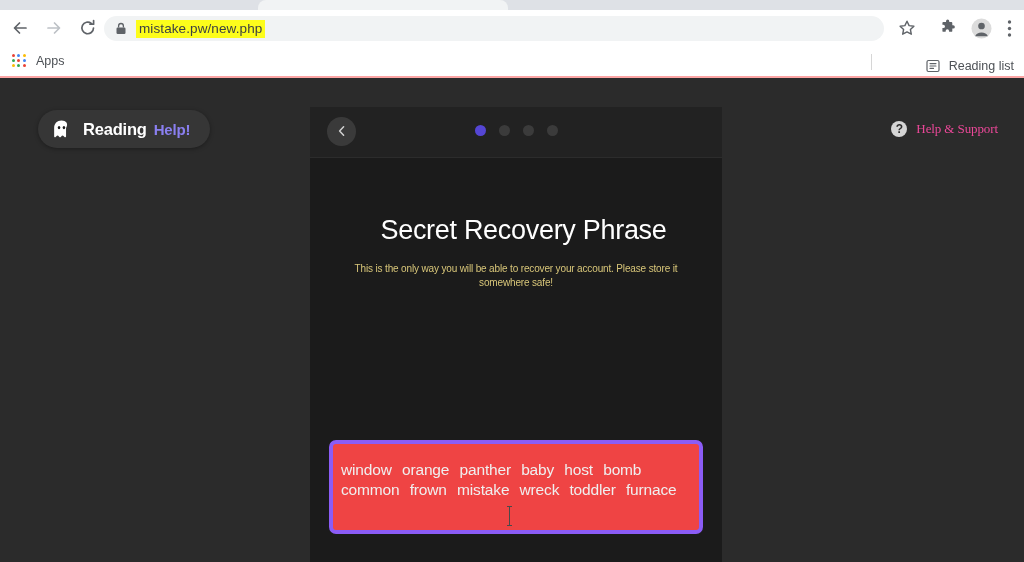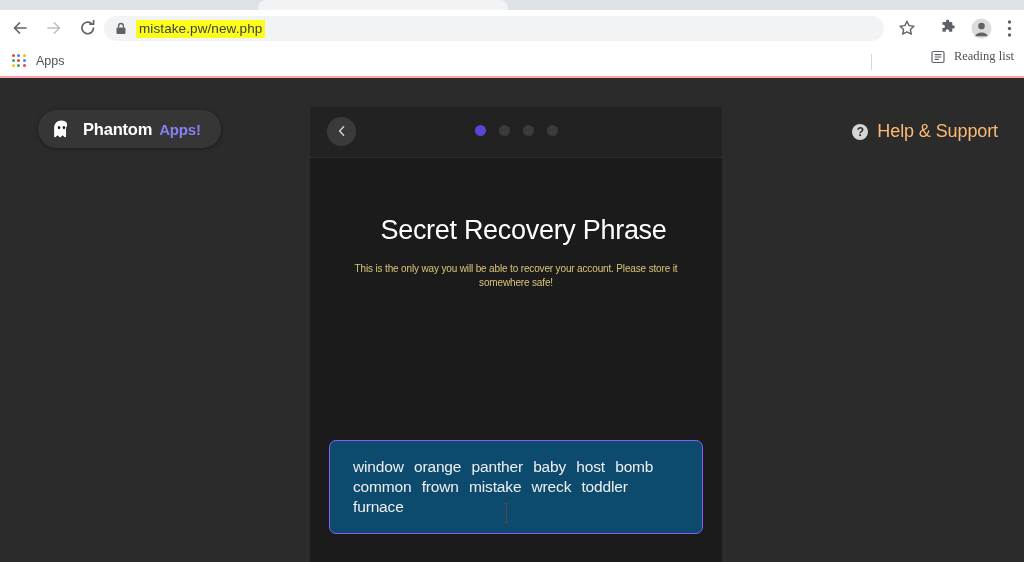--- a/index.html
+++ b/index.html
@@ -134,23 +134,22 @@
   .apps-grid i { display: block; width: 3px; height: 3px; border-radius: 50%; }
   .apps-label {
     font-size: 12.5px;
     color: #4d5156;
   }
   .reading-entry {
     position: absolute;
     right: 6px; top: 3px;
     height: 24px;
     display: flex;
-    align-items: flex-start;
+    align-items: flex-end;
     padding: 0 4px;
-    font-family: Liberation Serif, serif;
   }
   .reading-sep {
     position: absolute;
     right: 152px; top: 8px;
     width: 1px; height: 16px;
     background: #d6d6d6;
   }
   .reading-icon {
     width: 15px; height: 15px;
     margin-right: 8px;
@@ -215,23 +214,24 @@
     color: #2b2b2b;
     font-size: 12px;
     font-weight: bold;
     display: flex;
     align-items: center;
     justify-content: center;
     margin-right: 9px;
     line-height: 1;
   }
   .help-text {
-    font-size: 18px;
-    color: #fdba74;
+    font-size: 13px;
+    color: #ec4899;
     letter-spacing: -0.1px;
+    font-family: Liberation Serif, serif;
   }
 
   
   .card {
     position: absolute;
     left: 310px; top: 29px;
     width: 412px;
     height: 455px;
     background: #1b1b1b;
     overflow: hidden;
@@ -284,24 +284,24 @@
     color: #d8c679;
     letter-spacing: -0.15px;
   }
 
   .seed-box {
     position: absolute;
     left: 19px; top: 333px;
     width: 374px;
     height: 94px;
     box-sizing: border-box;
-    background: #0c4a6e;
-    border: 1px solid #8b5cf6;
+    background: #ef4444;
+    border: 4px solid #8b5cf6;
     border-radius: 7px;
-    padding: 16px 14px 0 23px;
+    padding: 16px 14px 0 8px;
   }
   .seed-words {
     font-size: 15.5px;
     line-height: 1.29;
     color: #efefef;
     letter-spacing: -0.15px;
     word-spacing: 6px;
   }
   .text-caret {
     position: absolute;
@@ -429,22 +429,22 @@
 <div class="page">
 
   <div class="brand-pill">
     <span class="ghost">
       <svg width="21" height="21" viewBox="0 0 24 24">
         <path d="M12 1.8 C6.9 1.8 3.6 5.3 3.6 10.2 v9.4 c0 1 1 1.5 1.7 0.9 l1.5-1.3 a1.1 1.1 0 0 1 1.5 0.05 l1.3 1.25 a1.1 1.1 0 0 0 1.55 0 l1.3-1.25 a1.1 1.1 0 0 1 1.5-0.05 l1.5 1.3 c0.75 0.6 1.75 0.1 1.75-0.9 v-9.4 C20.4 5.3 17.1 1.8 12 1.8 Z" fill="#ffffff"></path>
         <ellipse cx="9.2" cy="9.8" rx="1.45" ry="1.9" fill="#1b1b1b"></ellipse>
         <ellipse cx="14.8" cy="9.8" rx="1.45" ry="1.9" fill="#1b1b1b"></ellipse>
       </svg>
     </span>
-    <span class="brand-name">Phantom</span>
-    <span class="brand-beta">Apps!</span>
+    <span class="brand-name">Reading</span>
+    <span class="brand-beta">Help!</span>
   </div>
 
   <div class="help-link">
     <span class="help-q">?</span>
     <span class="help-text">Help &amp; Support</span>
   </div>
 
   <div class="card">
 
     <div class="card-header">

